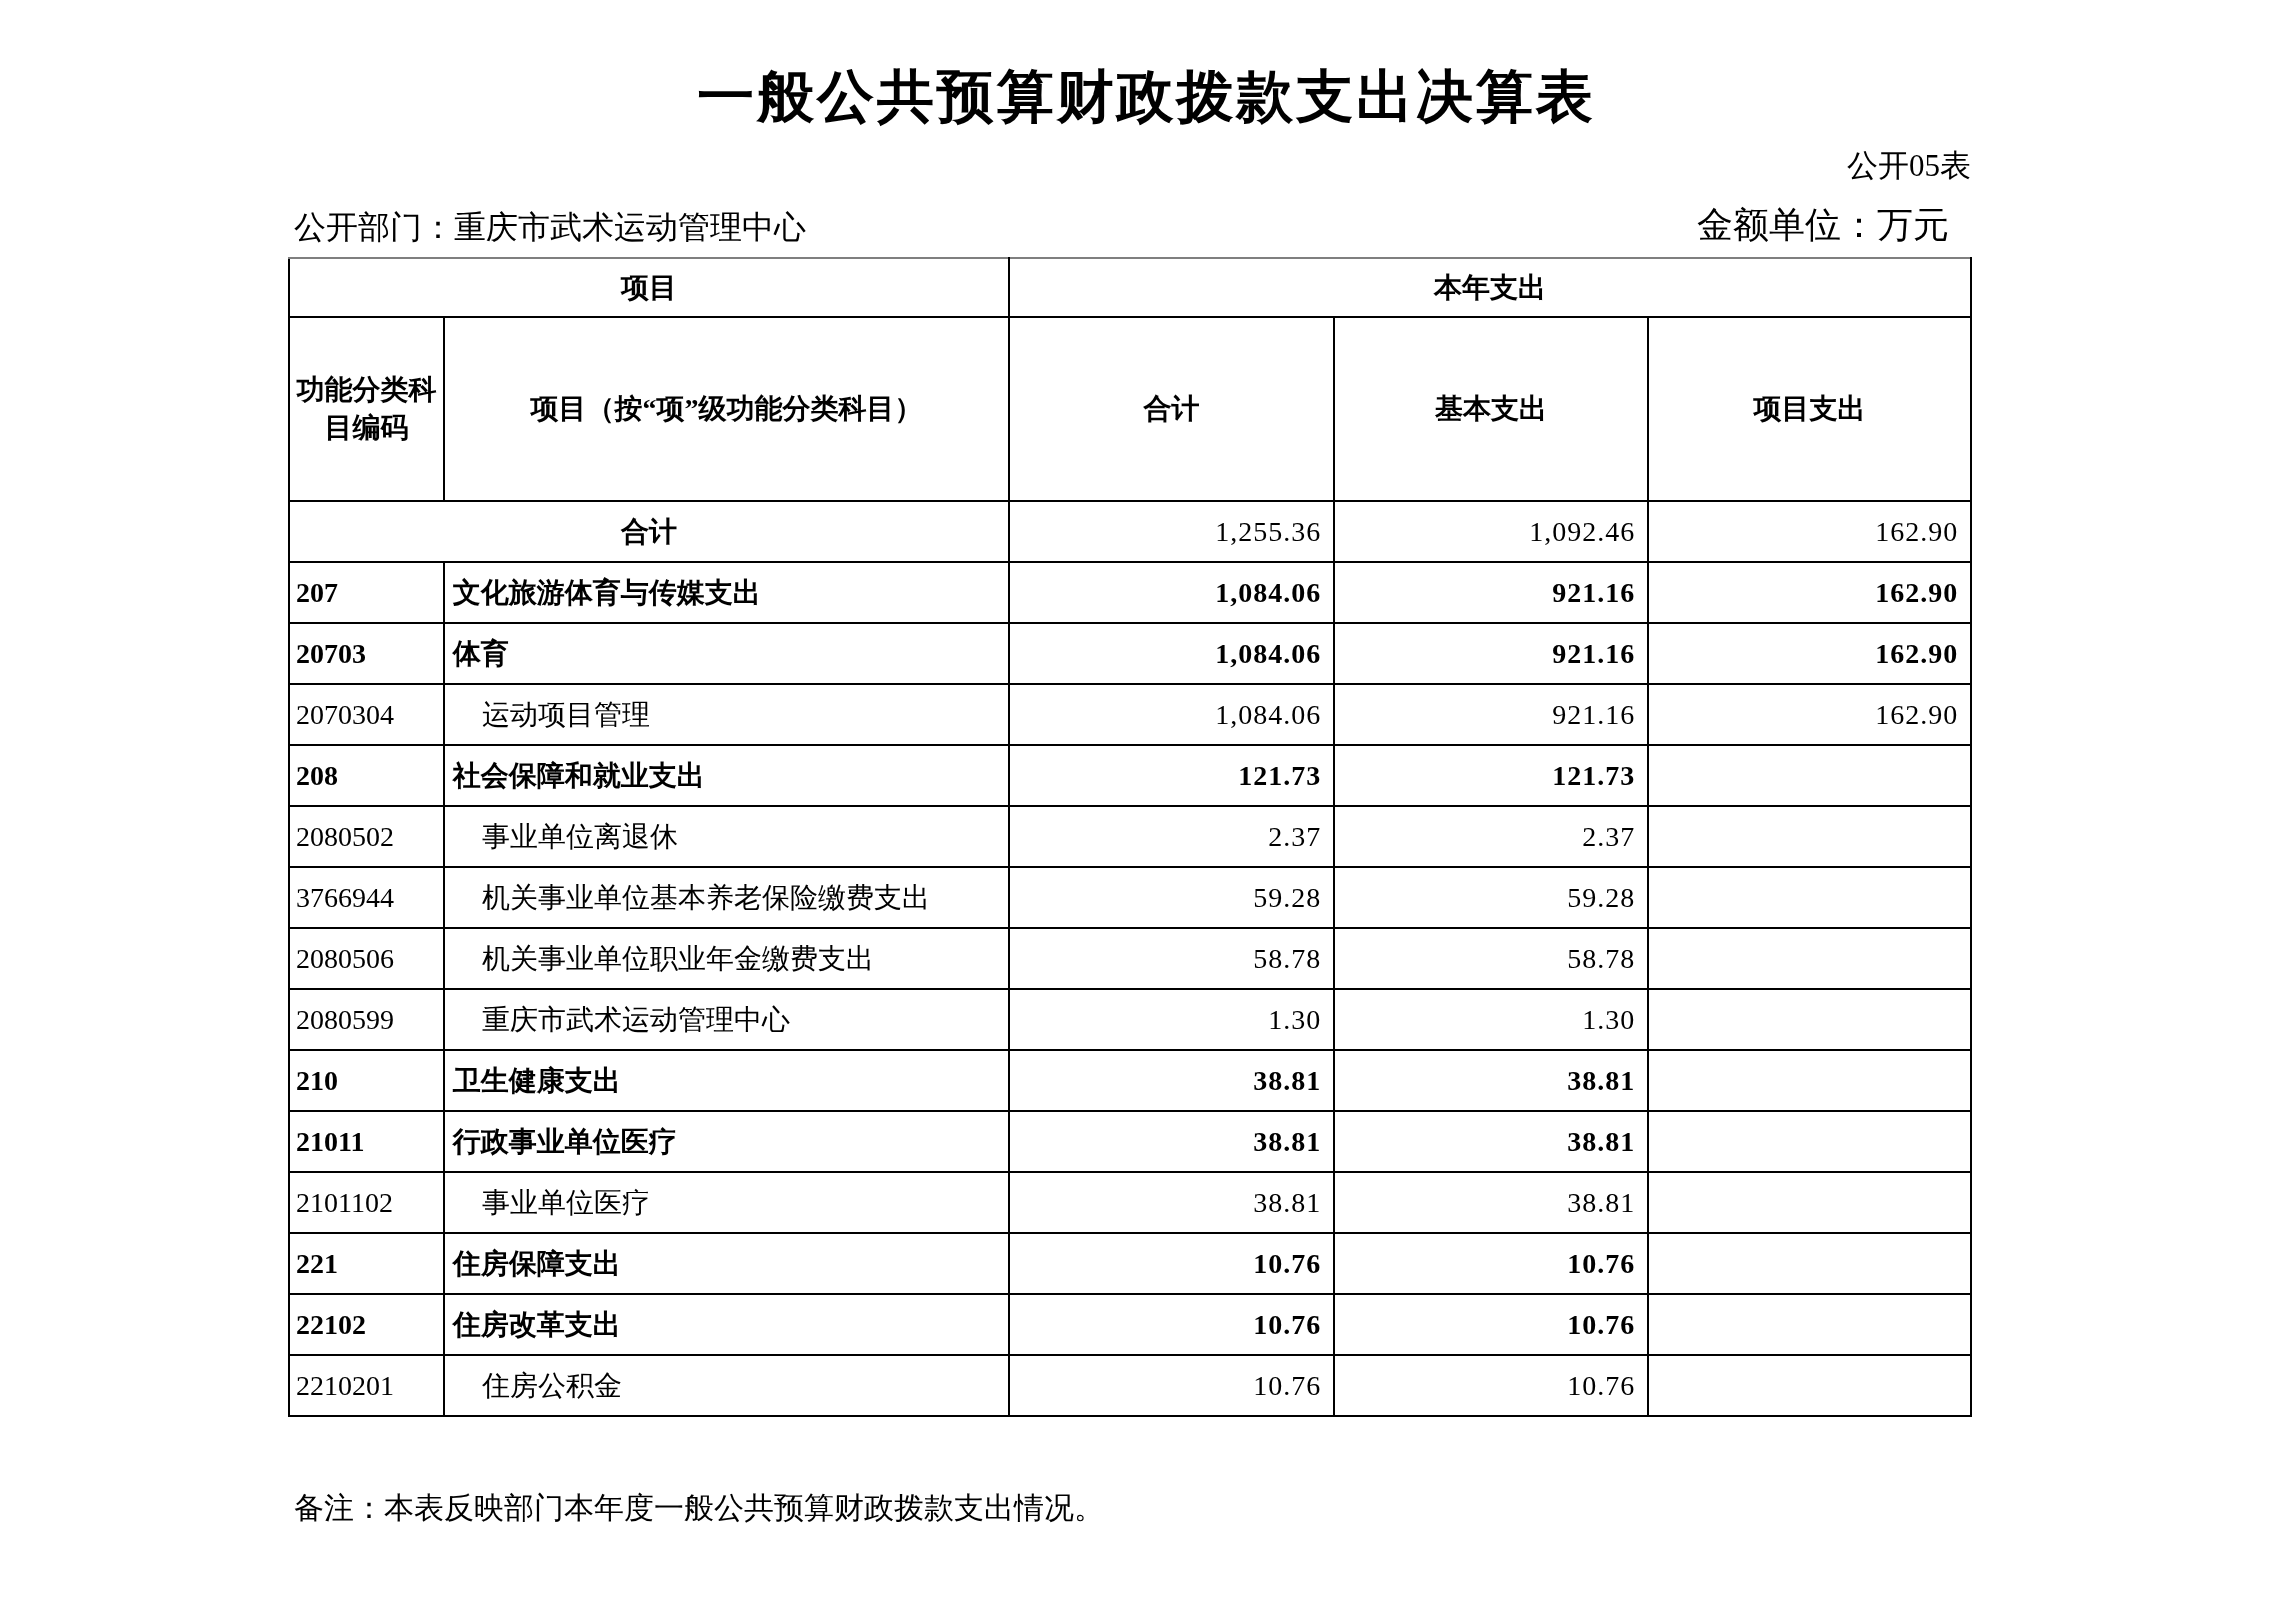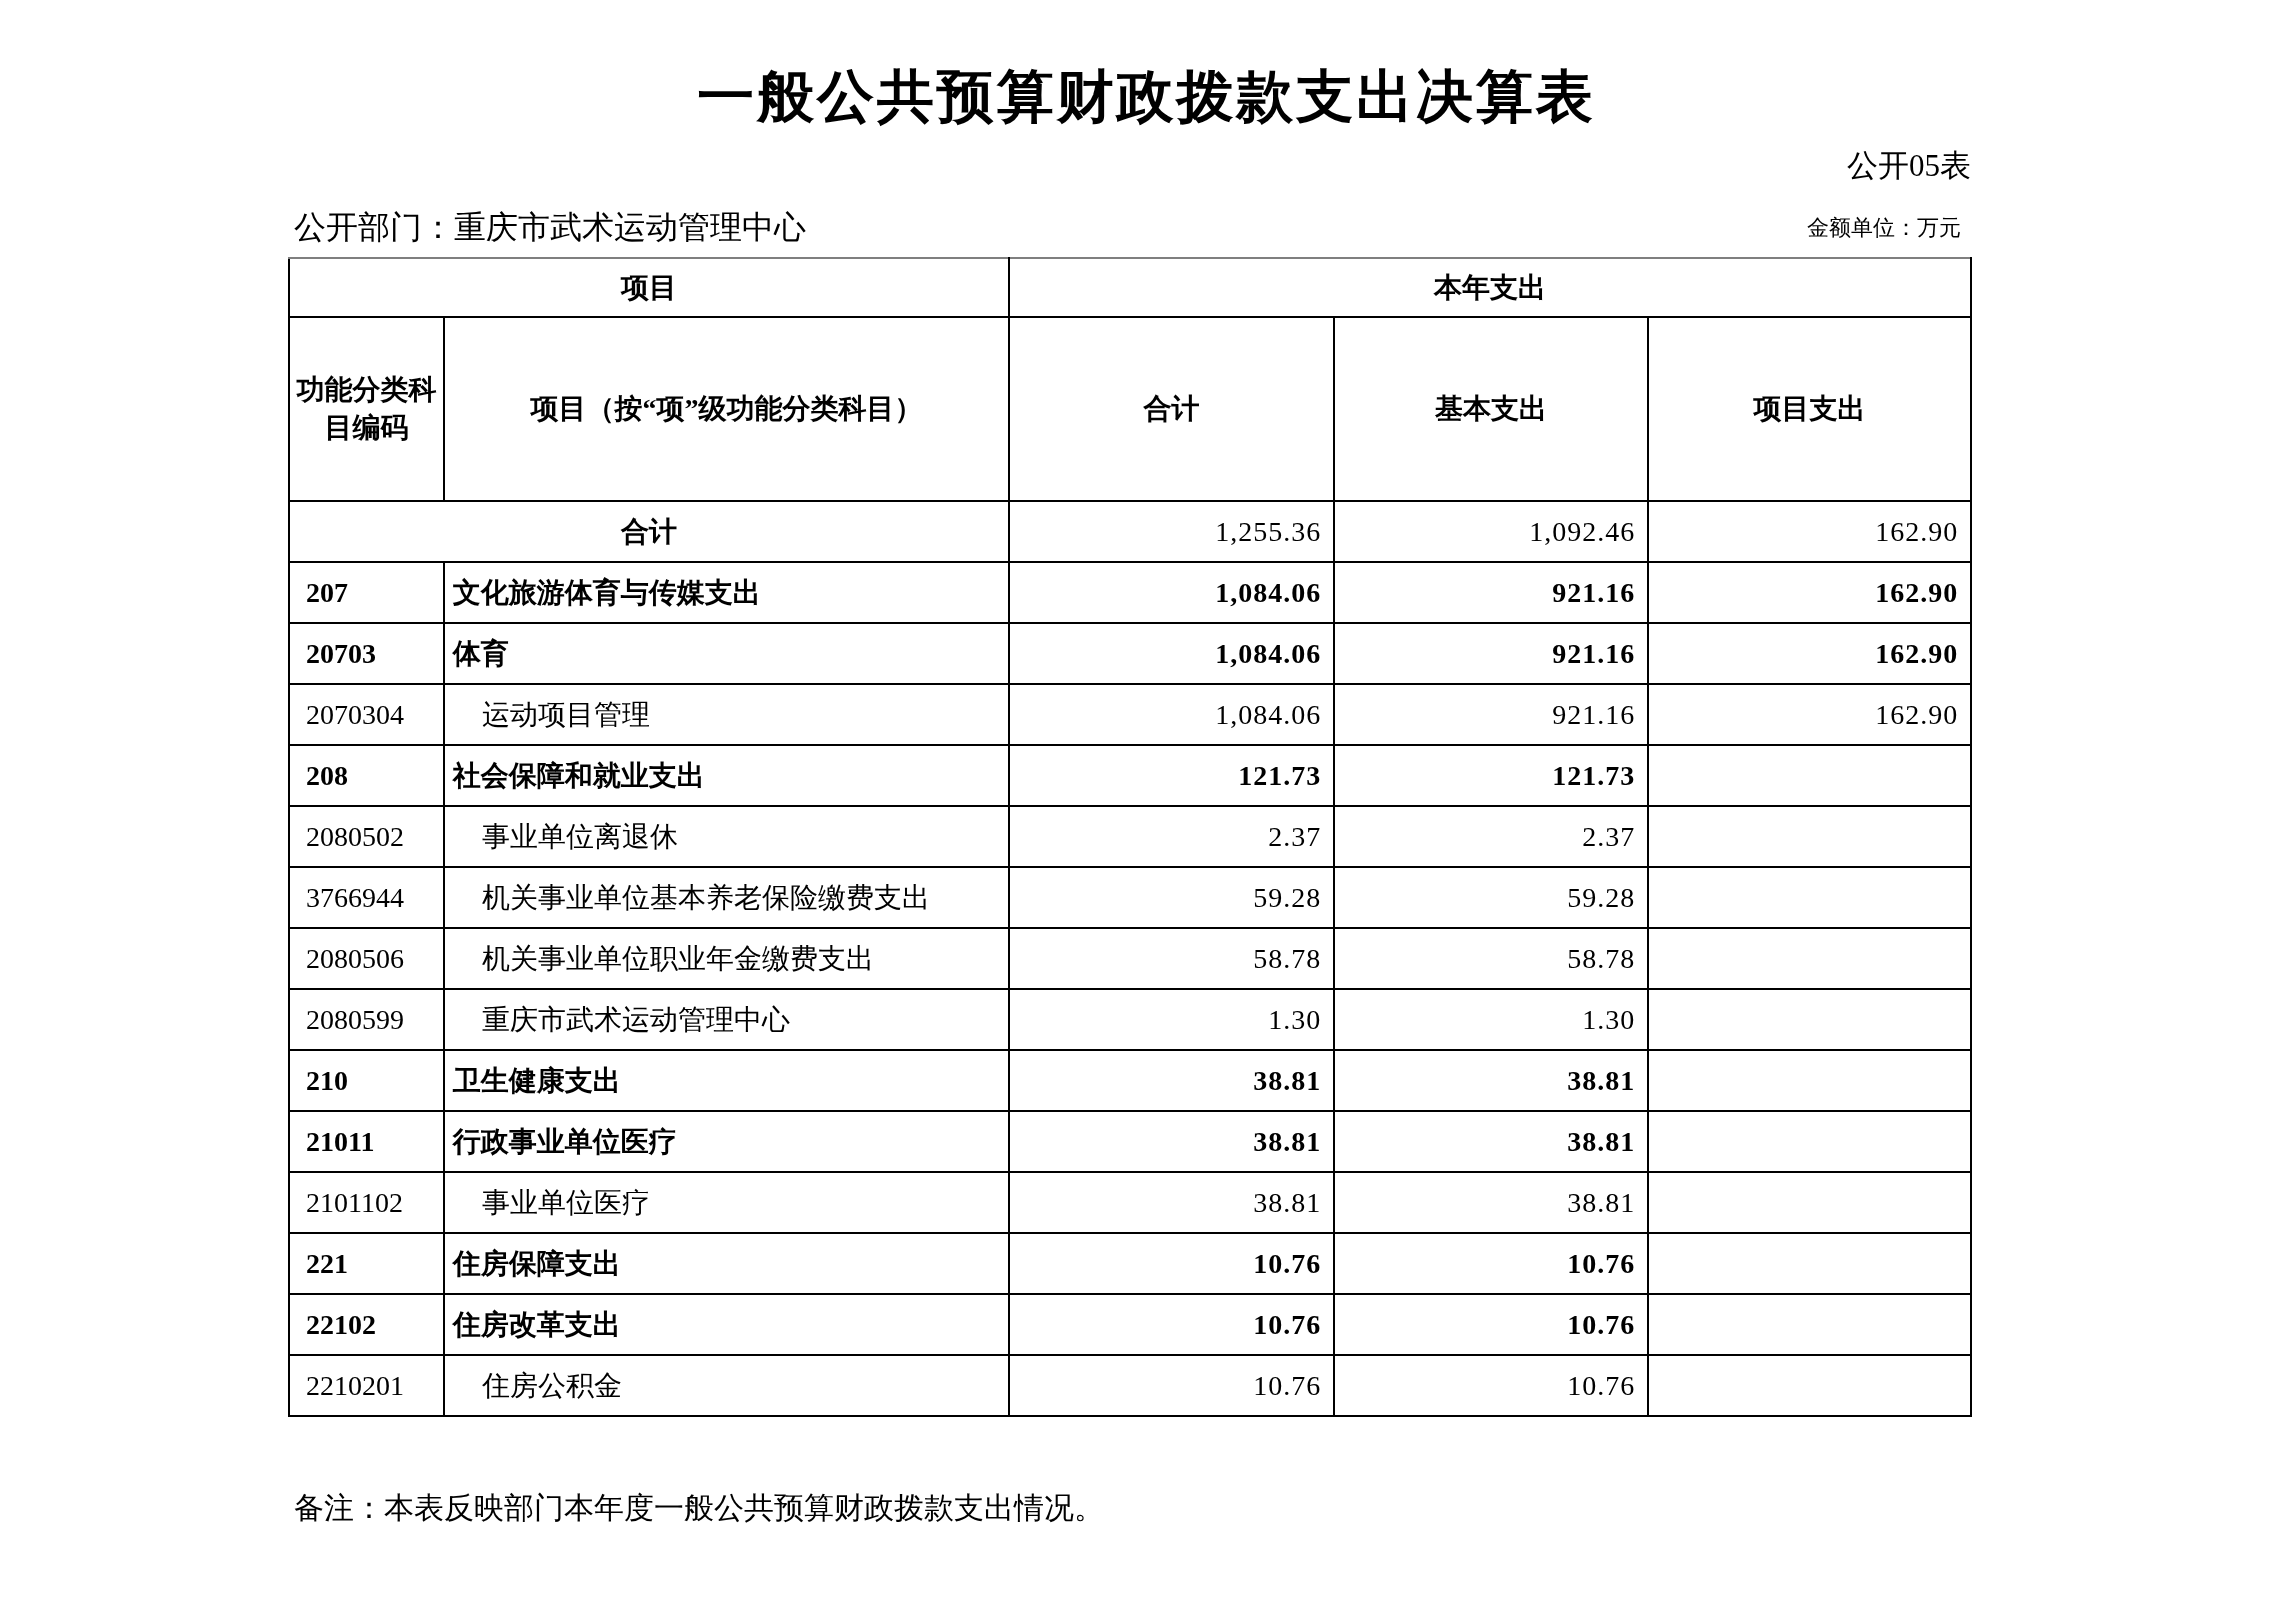--- a/index.html
+++ b/index.html
@@ -38,23 +38,24 @@
   .dept-line {
     position: absolute;
     top: 208px;
     left: 294px;
     font-size: 32px;
     line-height: 39px;
   }
   .unit-line {
     position: absolute;
     top: 208px;
-    right: 332px;
-    font-size: 22px;
+    right: 344px;
+    font-size: 36px;
     line-height: 39px;
+    font-family: Liberation Mono, monospace;
   }
   table.budget {
     position: absolute;
     left: 288px;
     top: 257px;
     width: 1682px;
     border-collapse: collapse;
     table-layout: fixed;
     border-radius: 11px;
   }
@@ -73,21 +74,21 @@
   tr.h1 { height: 59px; }
   tr.h2 { height: 184px; padding-left: 24px; }
   tbody tr { height: 61px; }
   table.budget th {
     font-weight: 700;
     text-align: center;
     padding: 0 3.9px;
   }
   td.code {
     text-align: left;
-    padding-left: 16px;
+    padding-left: 6px;
     font-weight: 400;
   }
   td.name {
     text-align: left;
     padding-left: 7.8px;
     font-weight: 400;
   }
   tr.indent td.name { padding-left: 37px; }
   td.num {
     text-align: right;

